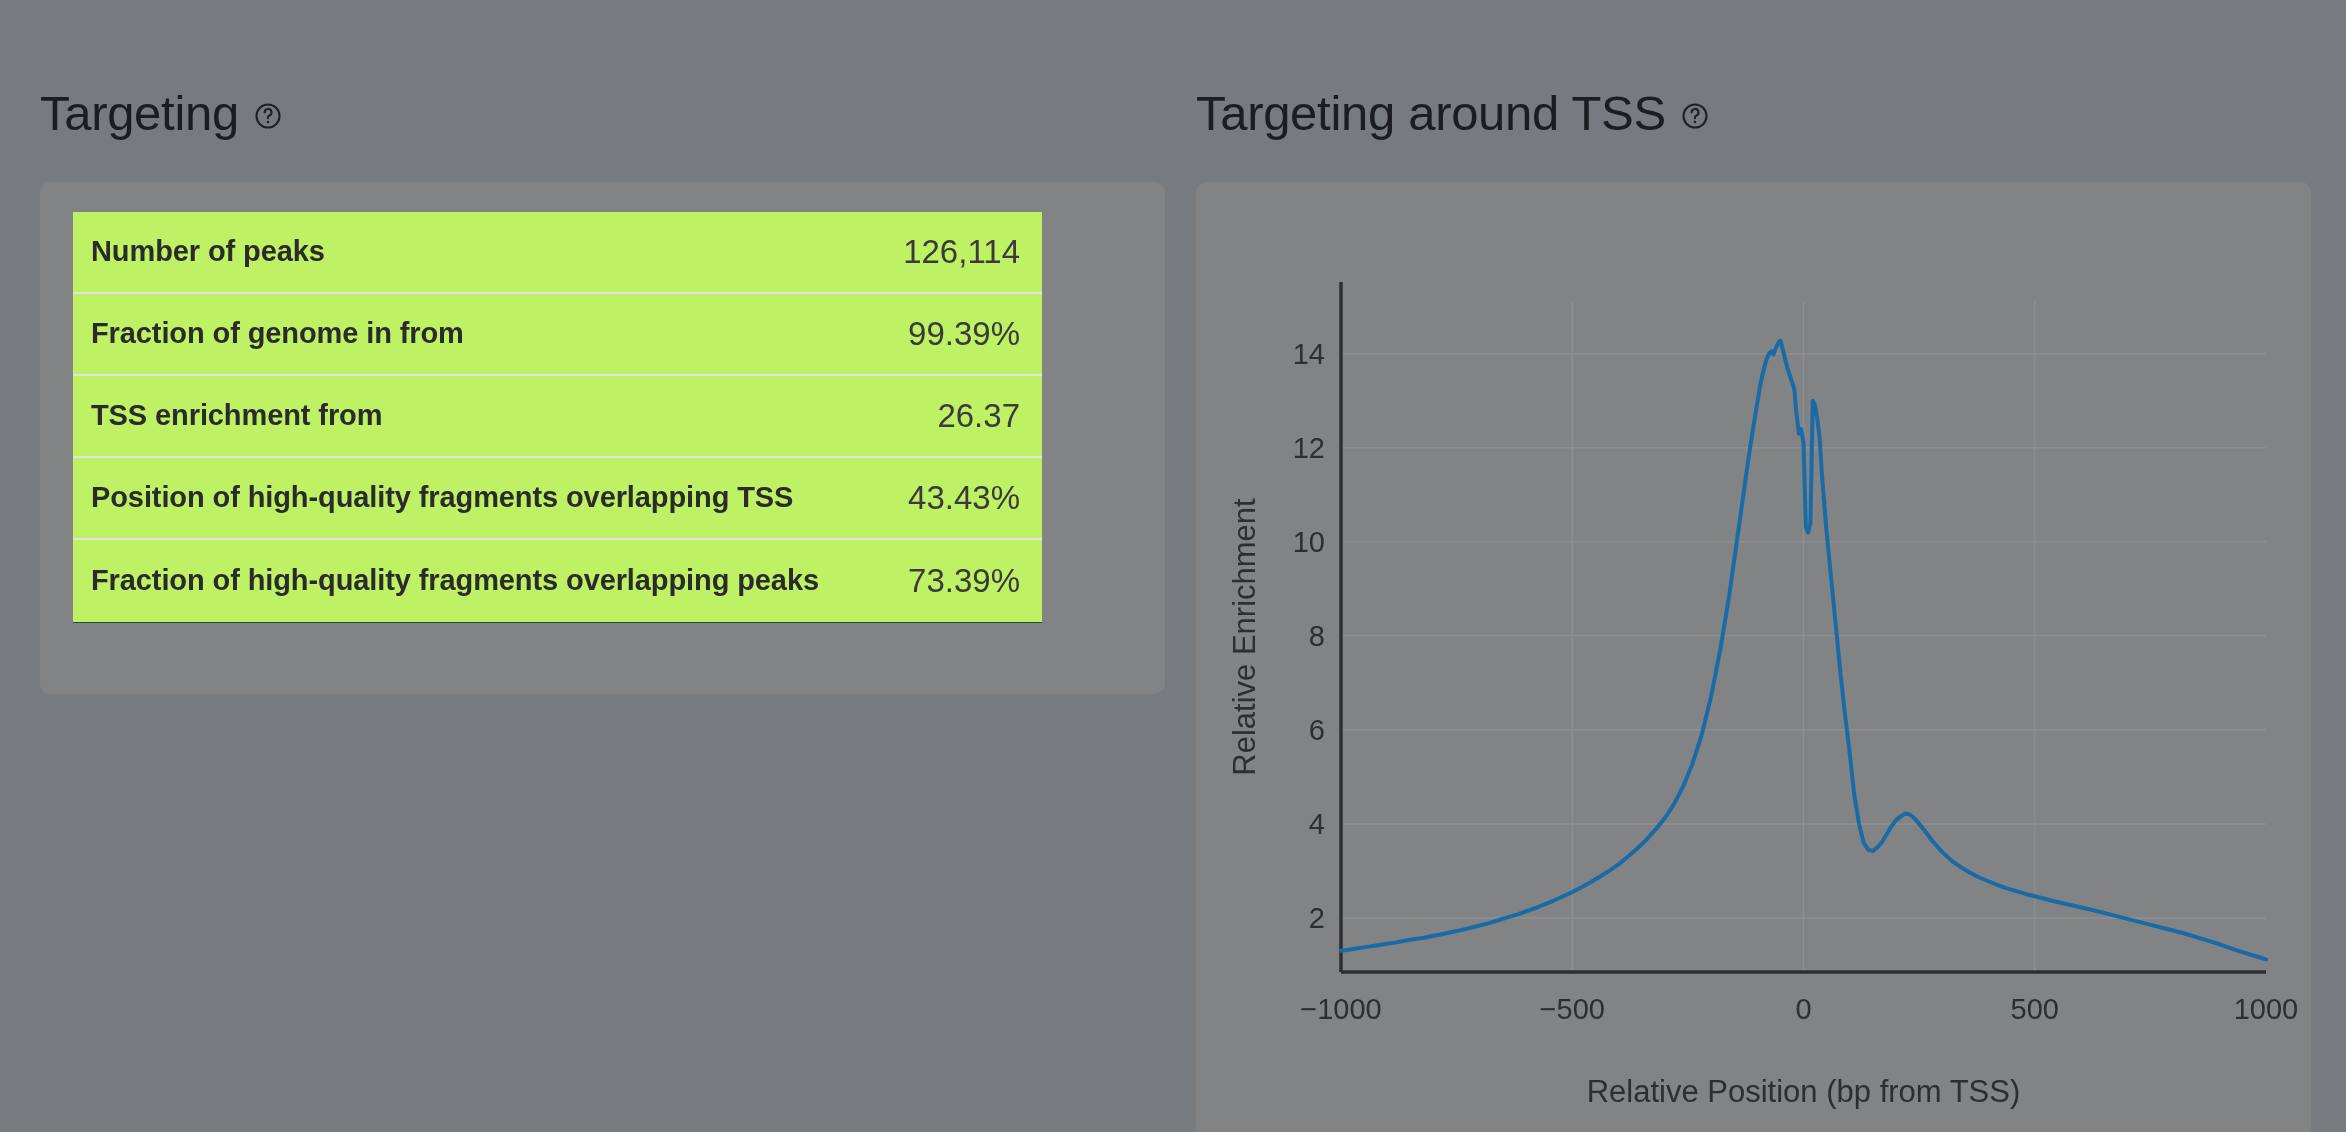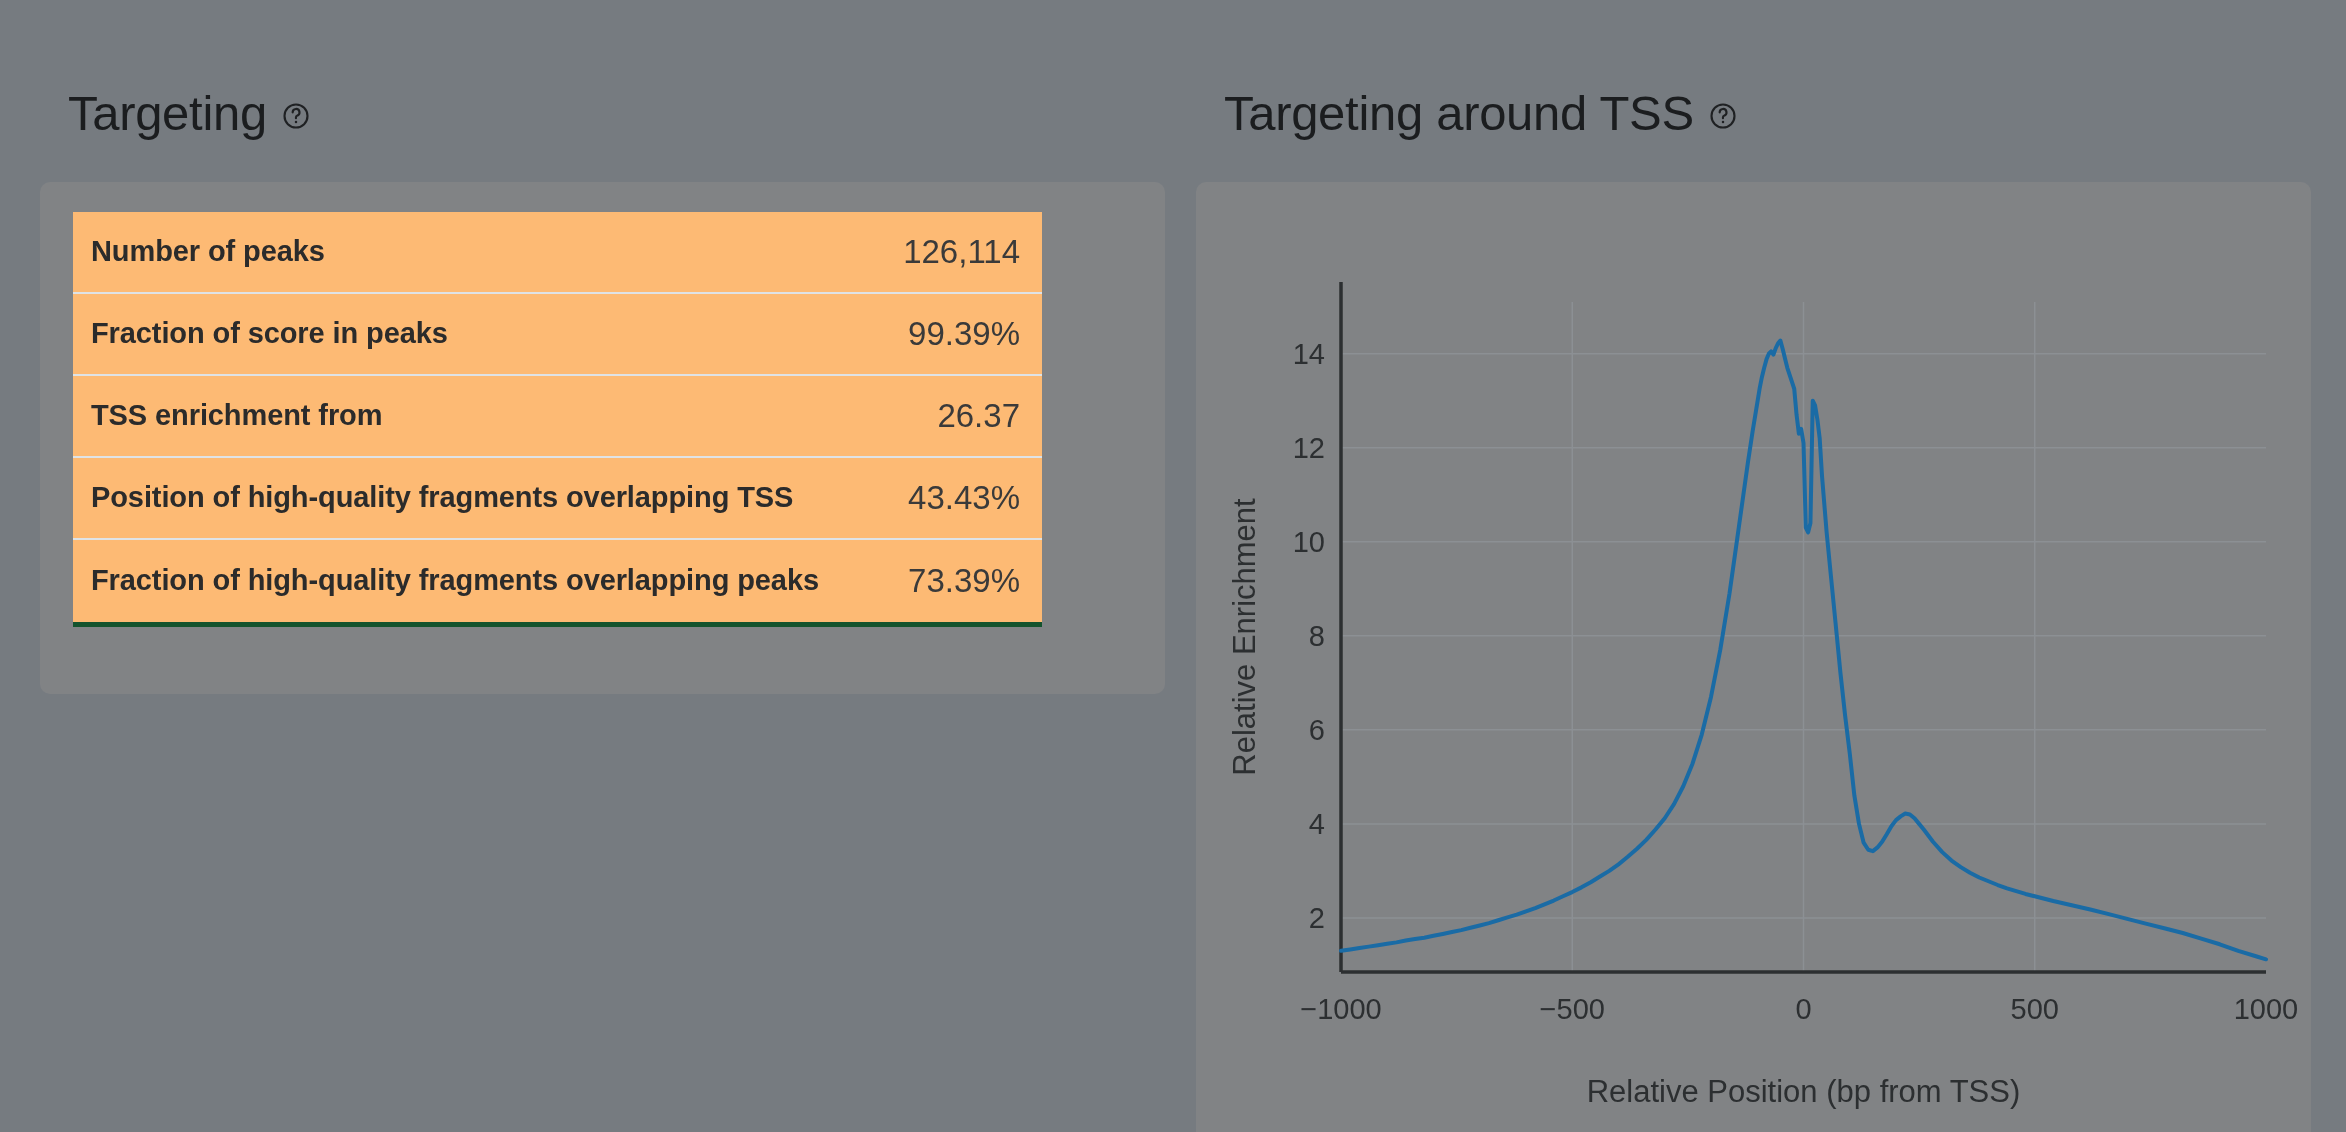--- a/index.html
+++ b/index.html
@@ -26,21 +26,20 @@
   .panel-title {
     display: flex;
     align-items: center;
     gap: 14px;
     color: #1b1d1f;
     font-size: 49px;
     font-weight: 400;
     letter-spacing: -0.3px;
     line-height: 1;
     white-space: nowrap;
-    margin-left: 28px;
   }
 
   .help-icon {
     display: inline-flex;
     align-items: center;
     justify-content: center;
     width: 30px;
     height: 30px;
     flex: 0 0 auto;
     margin-top: 6px;
@@ -60,22 +59,22 @@
     width: 1125px;
     height: 512px;
     position: relative;
   }
 
   .metrics-table {
     position: absolute;
     left: 33px;
     top: 30px;
     width: 969px;
-    background: #fdba74;
-    border-bottom: 5px solid #14532d;
+    background: #bef264;
+    border-bottom: 1px solid #14532d;
     box-sizing: border-box;
   }
 
   .metric-row {
     display: flex;
     align-items: center;
     justify-content: space-between;
     height: 82px;
     padding: 0 22px 0 18px;
     box-sizing: border-box;
@@ -138,21 +137,21 @@
 
     <div class="card" id="targeting-card">
       <div class="metrics-table">
 
         <div class="metric-row">
           <span class="metric-label">Number of peaks</span>
           <span class="metric-value">126,114</span>
         </div>
 
         <div class="metric-row">
-          <span class="metric-label">Fraction of score in peaks</span>
+          <span class="metric-label">Fraction of genome in from</span>
           <span class="metric-value">99.39%</span>
         </div>
 
         <div class="metric-row">
           <span class="metric-label">TSS enrichment from</span>
           <span class="metric-value">26.37</span>
         </div>
 
         <div class="metric-row">
           <span class="metric-label">Position of high-quality fragments overlapping TSS</span>

